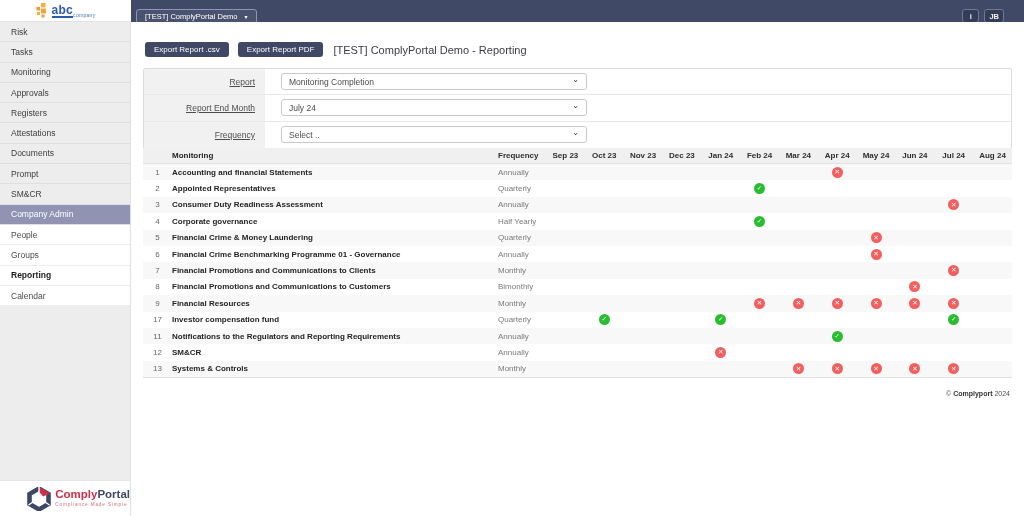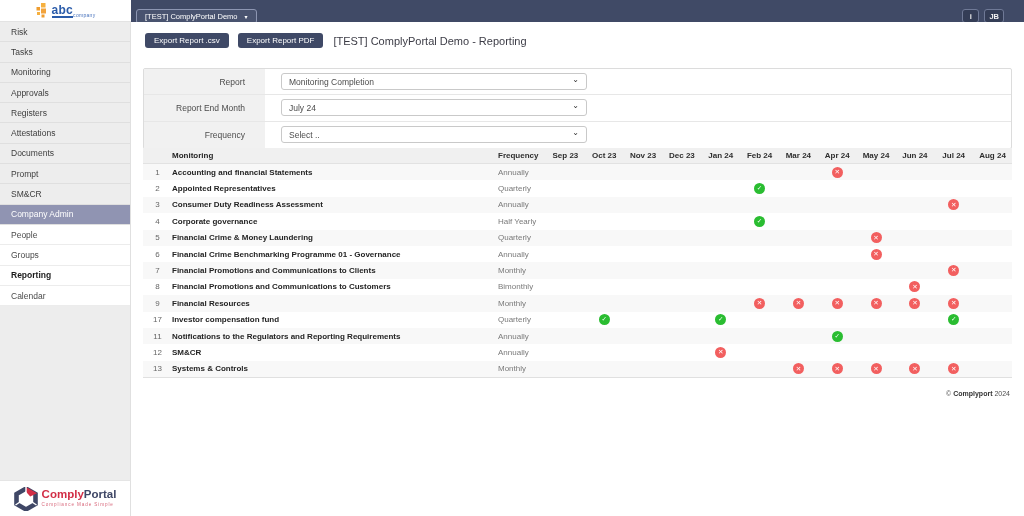--- a/index.html
+++ b/index.html
@@ -35,43 +35,43 @@
     border-right:1px solid #e0e0e0; }
   .sb-item { height:20.3px; display:flex; align-items:center; padding-left:11px; font-size:8.5px;
     color:#3d3d3d; border-bottom:1px solid #dfdfdf; cursor:pointer; background:#ededed; }
   .sb-item.sub { background:#ffffff; color:#4a4a4a; border-bottom:1px solid #ececec; }
   .sb-item.selected { background:#9094b2; color:#ffffff; }
   .sb-item.active { font-weight:bold; color:#1b1b1b; }
 
   
   .sidebar-footer { position:absolute; left:0; top:480px; width:131px; height:36px; background:#fff;
     border-top:1px solid #e5e5e5; border-right:1px solid #e0e0e0;
-    display:flex; align-items:center; justify-content:center; gap:4px; }
+    display:flex; align-items:center; justify-content:flex-end; gap:4px; }
   .cp-text { display:flex; flex-direction:column; line-height:1; }
   .cp-name { font-size:11.5px; font-weight:bold; line-height:1; }
   .cp-comply { color:#d22e46; }
   .cp-portal { color:#3f4766; }
   .cp-tagline { font-size:4.6px; color:#d8697c; letter-spacing:0.9px; margin-top:2px; }
 
   
   .main { position:absolute; left:131px; top:22px; width:893px; height:494px; background:#fff; }
 
-  .toolbar { position:absolute; left:14px; top:11px; display:flex; align-items:center; }
+  .toolbar { position:absolute; left:14px; top:20px; display:flex; align-items:center; }
   .export-btn { height:15px; padding:0 9px; background:#3f4966; color:#fff; font-size:8px;
     border-radius:3px; display:flex; align-items:center; border:none; cursor:pointer; margin-right:9px;
     font-family:inherit; white-space:nowrap; }
   .page-title { font-size:11px; color:#3c3c46; font-weight:500; margin-left:1px; white-space:nowrap; }
 
   
   .filters { position:absolute; left:12px; top:46px; width:869px; border:1px solid #dcdcdc;
     border-radius:2px; background:#fff; }
   .filter-row { display:flex; height:26.3px; border-bottom:1px solid #e7e7e7; }
   .filter-row:last-child { border-bottom:none; }
   .filter-label { width:121px; background:#f1f1f1; display:flex; align-items:center;
-    justify-content:flex-end; padding-right:20px; font-size:8.5px; color:#4c4c4c; }
+    justify-content:flex-end; padding-right:10px; font-size:8.5px; color:#4c4c4c;text-decoration:underline; }
   .filter-field { flex:1; display:flex; align-items:center; padding-left:16px; }
   .select-box { width:306px; height:17px; border:1px solid #c9c9c9; border-radius:3px;
     display:flex; align-items:center; justify-content:space-between; padding:0 7px;
     font-size:8.5px; color:#4c4c4c; background:#fff; cursor:pointer; }
   .select-caret { font-size:8px; color:#333; line-height:1; margin-top:-3px; }
 
   
   .report-table { position:absolute; left:12px; top:126px; width:869px; font-size:8px;
     border-bottom:1px solid #e0e0e0; }
   .t-row { display:flex; height:16.4px; align-items:center; background:#fff; }

